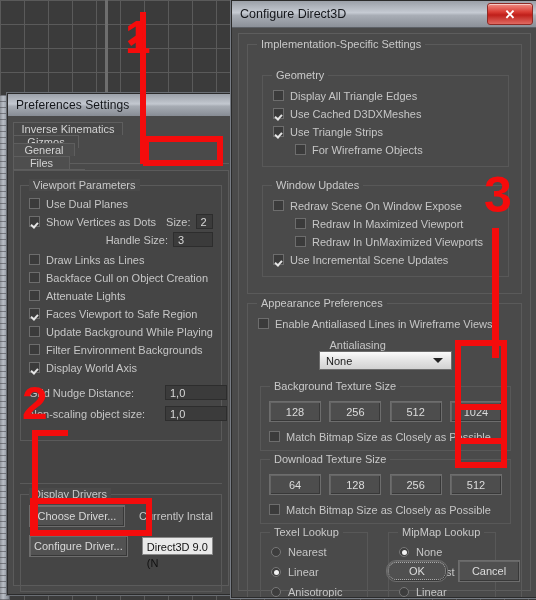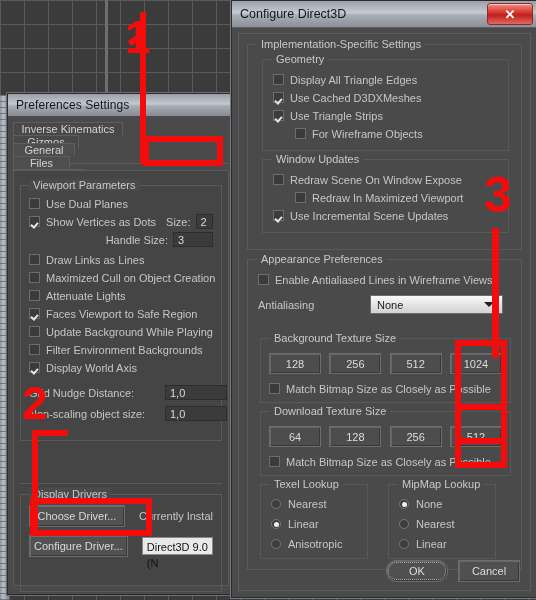--- a/index.html
+++ b/index.html
@@ -158,21 +158,21 @@
   }
   .g2{
     border:1px solid #5a5a5a;position:relative;margin-bottom:9px;
     padding:12px 8px 8px 10px;
   }
   .g2>.glabel{
     position:absolute;top:-7px;left:9px;background:#4a4a4a;padding:0 4px;
     font-size:11px;color:#c9c9c9;white-space:nowrap;
   }
   .g3{
-    border:1px solid #585858;position:relative;margin:2px 4px 8px 4px;
+    border:1px solid #585858;position:relative;margin:18px 4px 8px 4px;
     padding:12px 8px 6px 10px;
   }
   .g3>.glabel{
     position:absolute;top:-7px;left:9px;background:#4a4a4a;padding:0 4px;
     font-size:11px;color:#c9c9c9;white-space:nowrap;
   }
   .select{
     background:linear-gradient(to bottom,#fbfbfb,#e4e4e4 50%,#d2d2d2);
     border:1px solid #6d6d6d;height:19px;
     display:flex;align-items:center;justify-content:space-between;
@@ -277,21 +277,21 @@
           <span class="lbl">Handle Size:</span>
           <span class="field" style="width:40px;margin-left:5px;">3</span>
         </div>
 
         <div class="chk-row">
           <span class="chk"></span>
           <span class="chk-label">Draw Links as Lines</span>
         </div>
         <div class="chk-row">
           <span class="chk"></span>
-          <span class="chk-label">Maximized Cull on Object Creation</span>
+          <span class="chk-label">Backface Cull on Object Creation</span>
         </div>
         <div class="chk-row">
           <span class="chk"></span>
           <span class="chk-label">Attenuate Lights</span>
         </div>
         <div class="chk-row">
           <span class="chk on"></span>
           <span class="chk-label">Faces Viewport to Safe Region</span>
         </div>
         <div class="chk-row">
@@ -381,36 +381,40 @@
           <span class="glabel">Window Updates</span>
 
           <div class="chk-row">
             <span class="chk"></span>
             <span class="chk-label">Redraw Scene On Window Expose</span>
           </div>
           <div class="chk-row" style="margin-left:22px;">
             <span class="chk"></span>
             <span class="chk-label">Redraw In Maximized Viewport</span>
           </div>
+          <div class="chk-row" style="margin-left:22px;">
+            <span class="chk"></span>
+            <span class="chk-label">Redraw In UnMaximized Viewports</span>
+          </div>
           <div class="chk-row">
             <span class="chk on"></span>
             <span class="chk-label">Use Incremental Scene Updates</span>
           </div>
         </div>
       </div>
 
       <div class="g2">
         <span class="glabel">Appearance Preferences</span>
 
         <div class="chk-row" style="margin-bottom:8px;">
           <span class="chk"></span>
           <span class="chk-label">Enable Antialiased Lines in Wireframe Views</span>
         </div>
 
-        <div style="display:flex;align-items:center;margin-bottom:24px;">
+        <div style="display:flex;align-items:center;margin-bottom:16px;flex-direction:column;">
           <span class="lbl" style="width:112px;">Antialiasing</span>
           <div class="select" style="width:133px;">
             <span>None</span>
             <span class="caret"></span>
           </div>
         </div>
 
         <div class="g3" style="margin:6px 2px 8px 2px;padding:12px 4px 4px 4px;">
           <span class="glabel">Background Texture Size</span>
           <div class="texrow">

